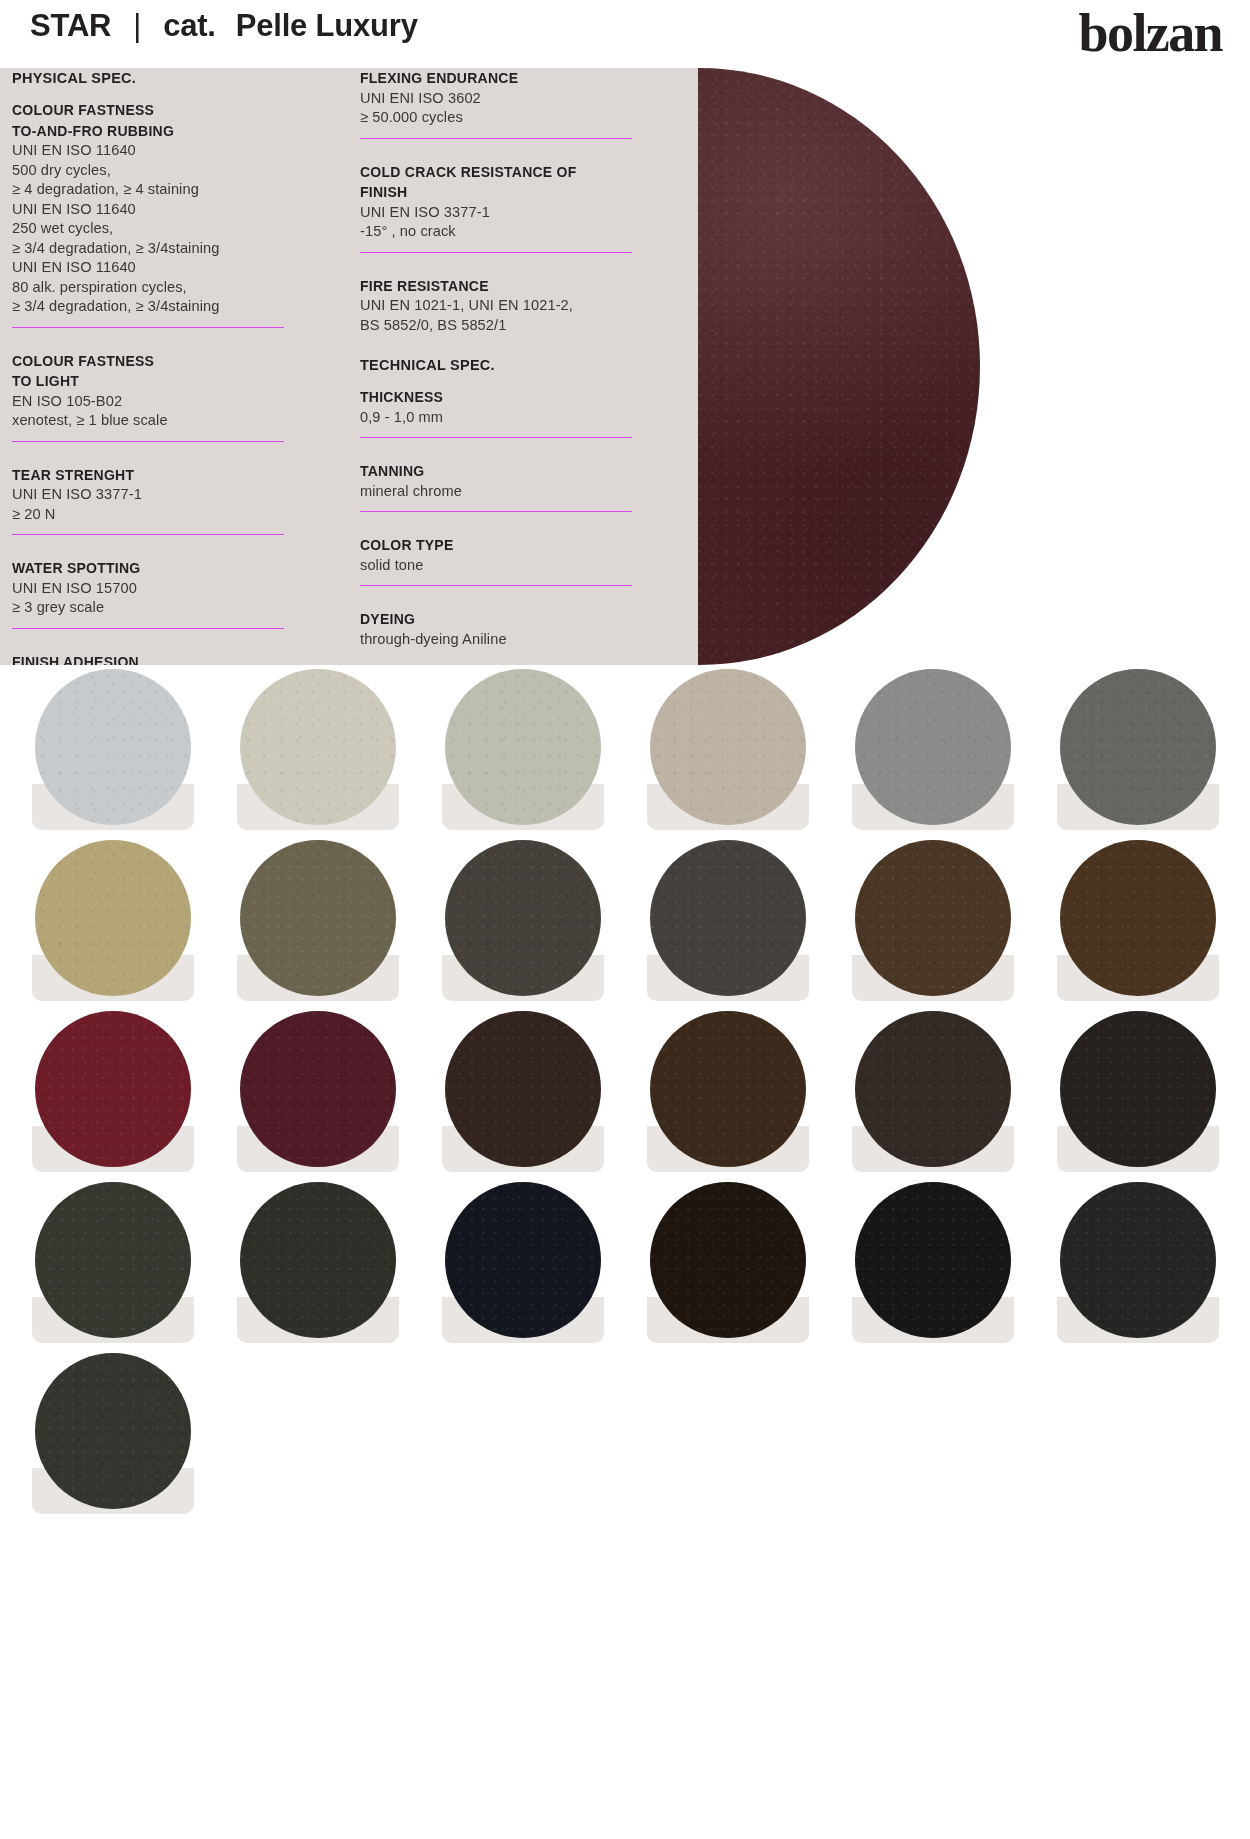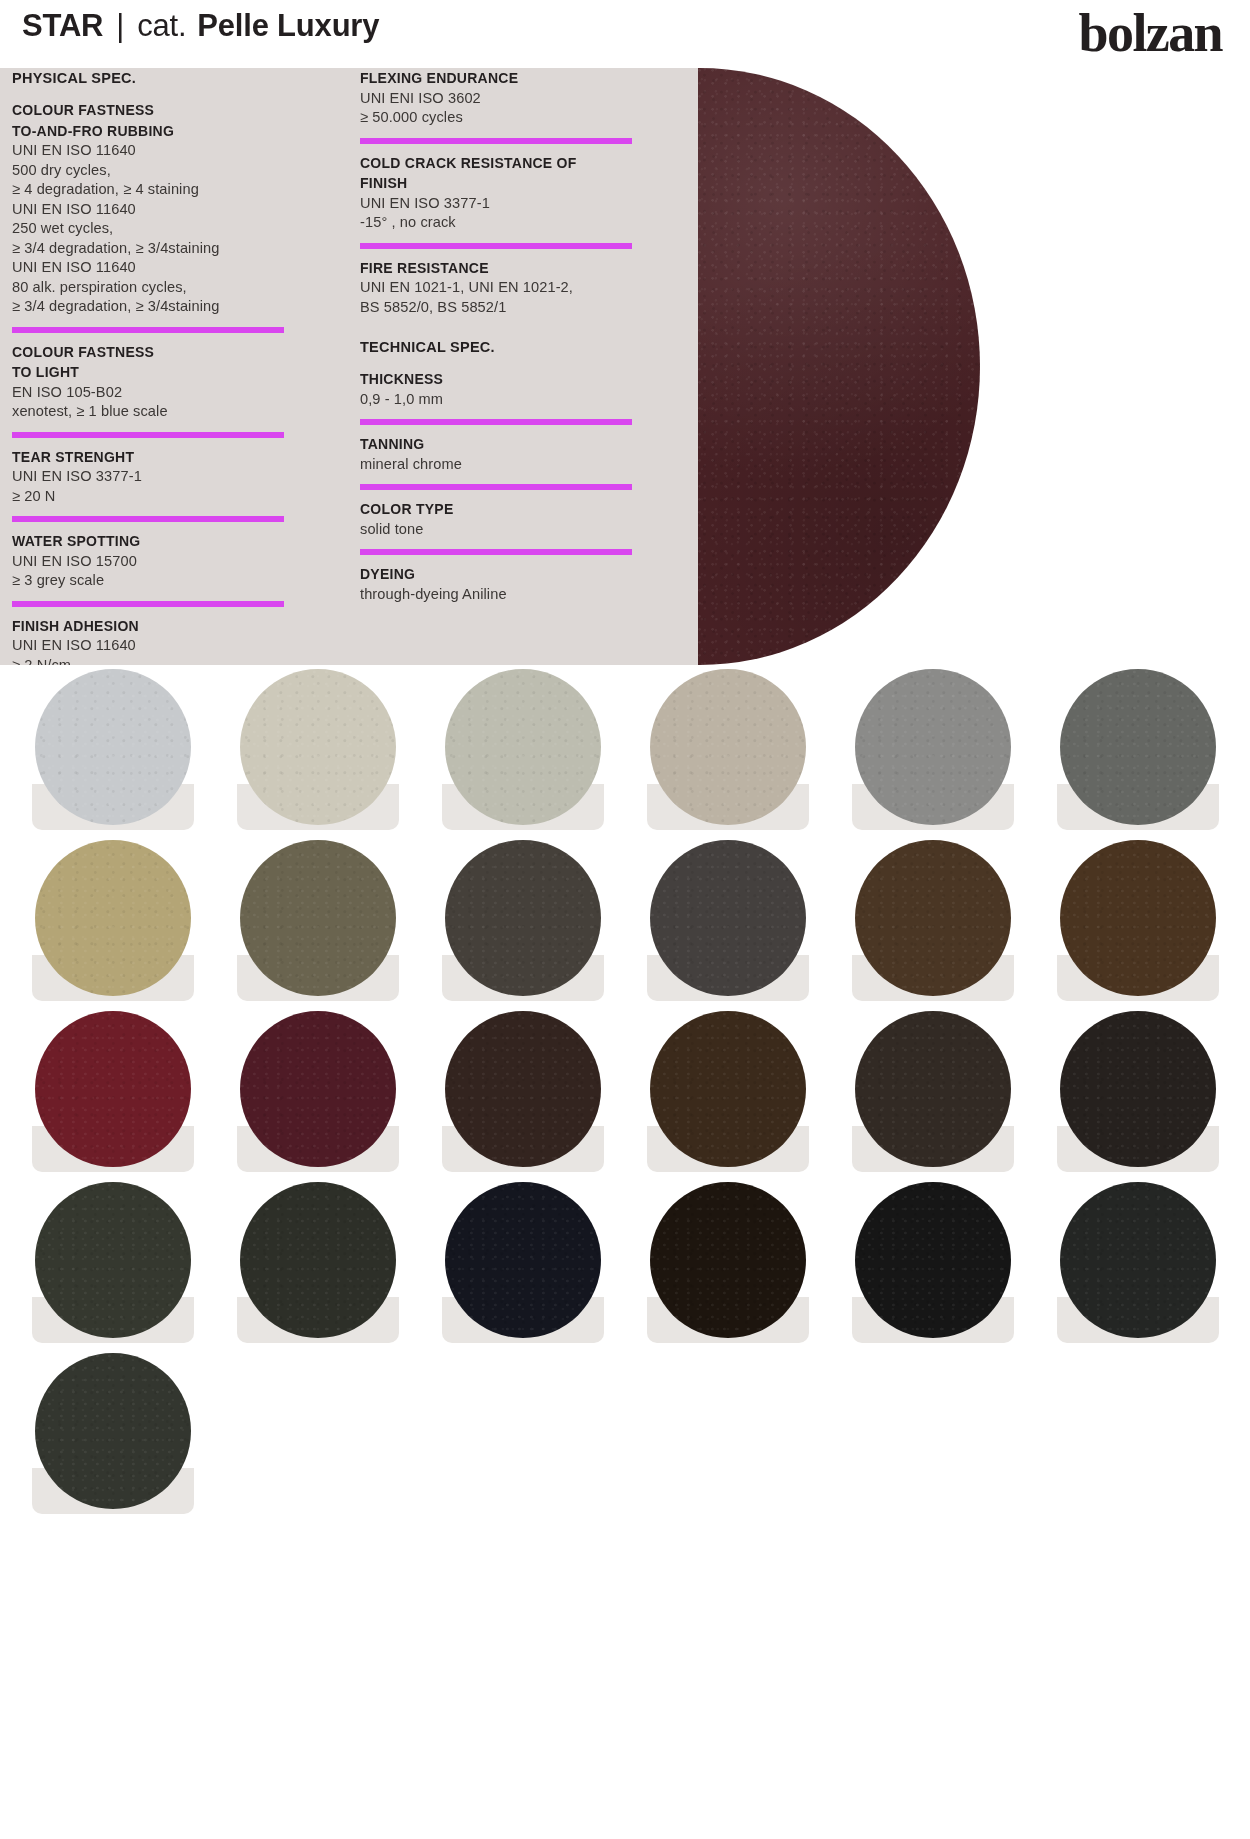--- a/index.html
+++ b/index.html
@@ -16,32 +16,32 @@
   }
 
   
   .header {
     height: 68px;
     position: relative;
     background: #ffffff;
   }
   .header-title {
     position: absolute;
-    left: 22px;
+    left: 30px;
     top: 8px;
     font-size: 31px;
     letter-spacing: -0.2px;
     white-space: nowrap;
     display: flex;
     align-items: baseline;
-    gap: 4px;
+    gap: 13px;
   }
   .ht-star { font-weight: 700; }
   .ht-sep  { font-weight: 300; color: #231f20; padding: 0 9px; }
-  .ht-cat  { font-weight: 400; }
+  .ht-cat  { font-weight: 700; }
   .ht-name { font-weight: 700; padding-left: 7px; }
 
   .logo {
     position: absolute;
     right: 28px;
     top: 2px;
     font-family: "Liberation Serif", serif;
     font-weight: 700;
     font-size: 54px;
     letter-spacing: -1.6px;
@@ -100,22 +100,22 @@
 
   .spec-section-title {
     font-size: 14.5px;
     font-weight: 700;
     letter-spacing: 0.25px;
     line-height: 20px;
     color: #231f20;
   }
   .spec-block { padding-bottom: 8px; }
   .spec-block + .spec-block {
-    border-top: 6px solid #d946ef;
-    padding-top: 9px;
+    border-top: 1px solid #d946ef;
+    padding-top: 23px;
     margin-top: 2px;
   }
   .spec-block-title {
     font-size: 14px;
     font-weight: 700;
     letter-spacing: 0.25px;
     line-height: 20.5px;
     color: #231f20;
     white-space: pre-line;
   }

